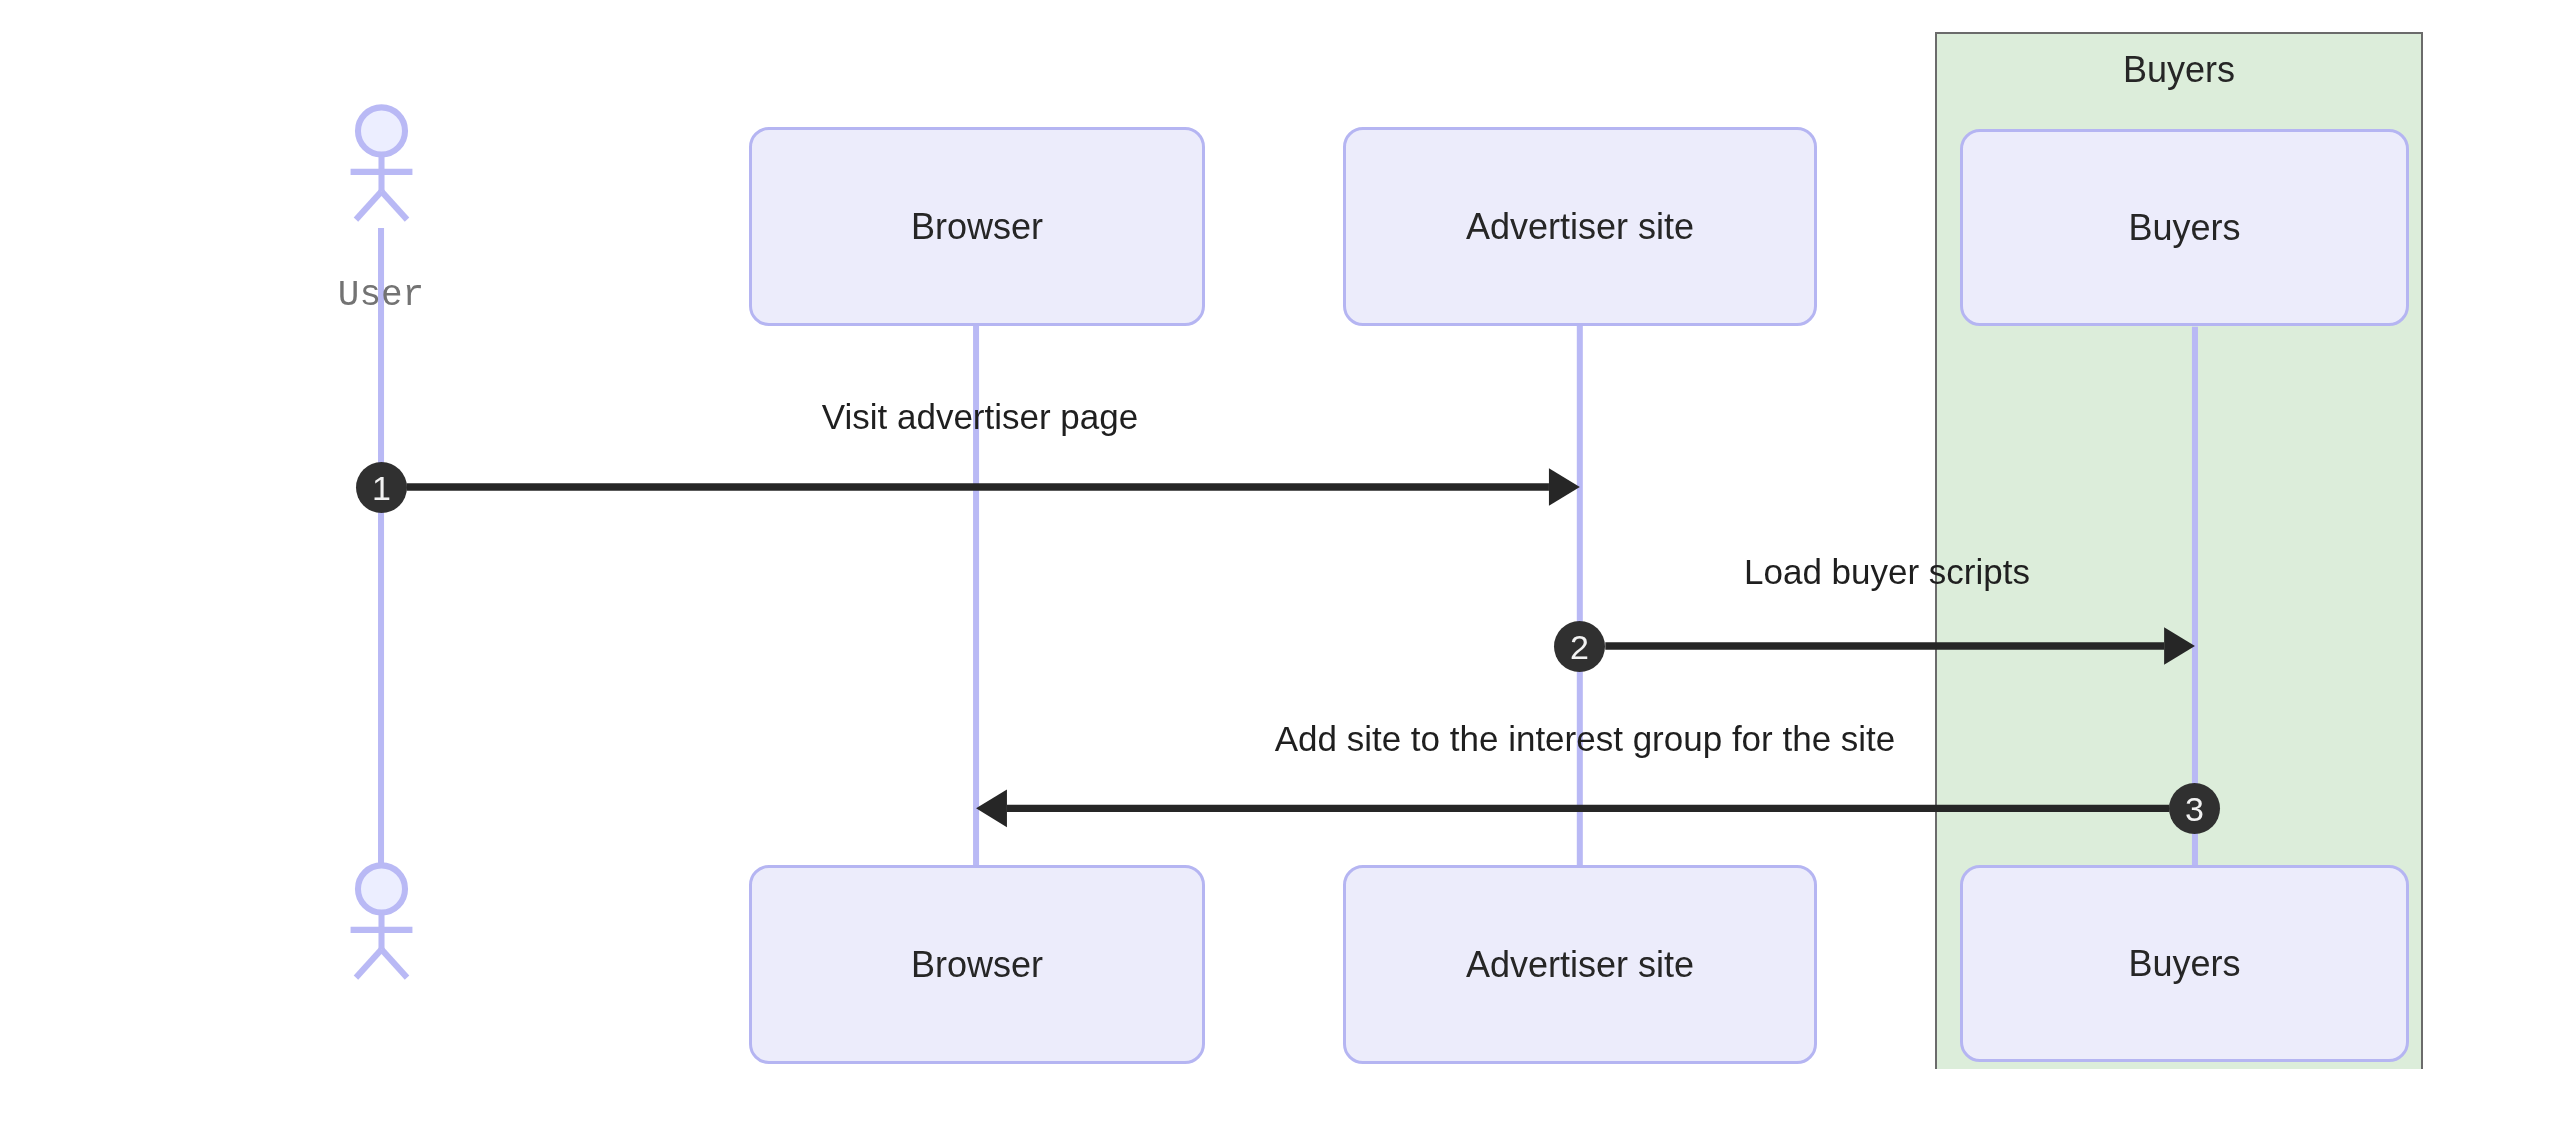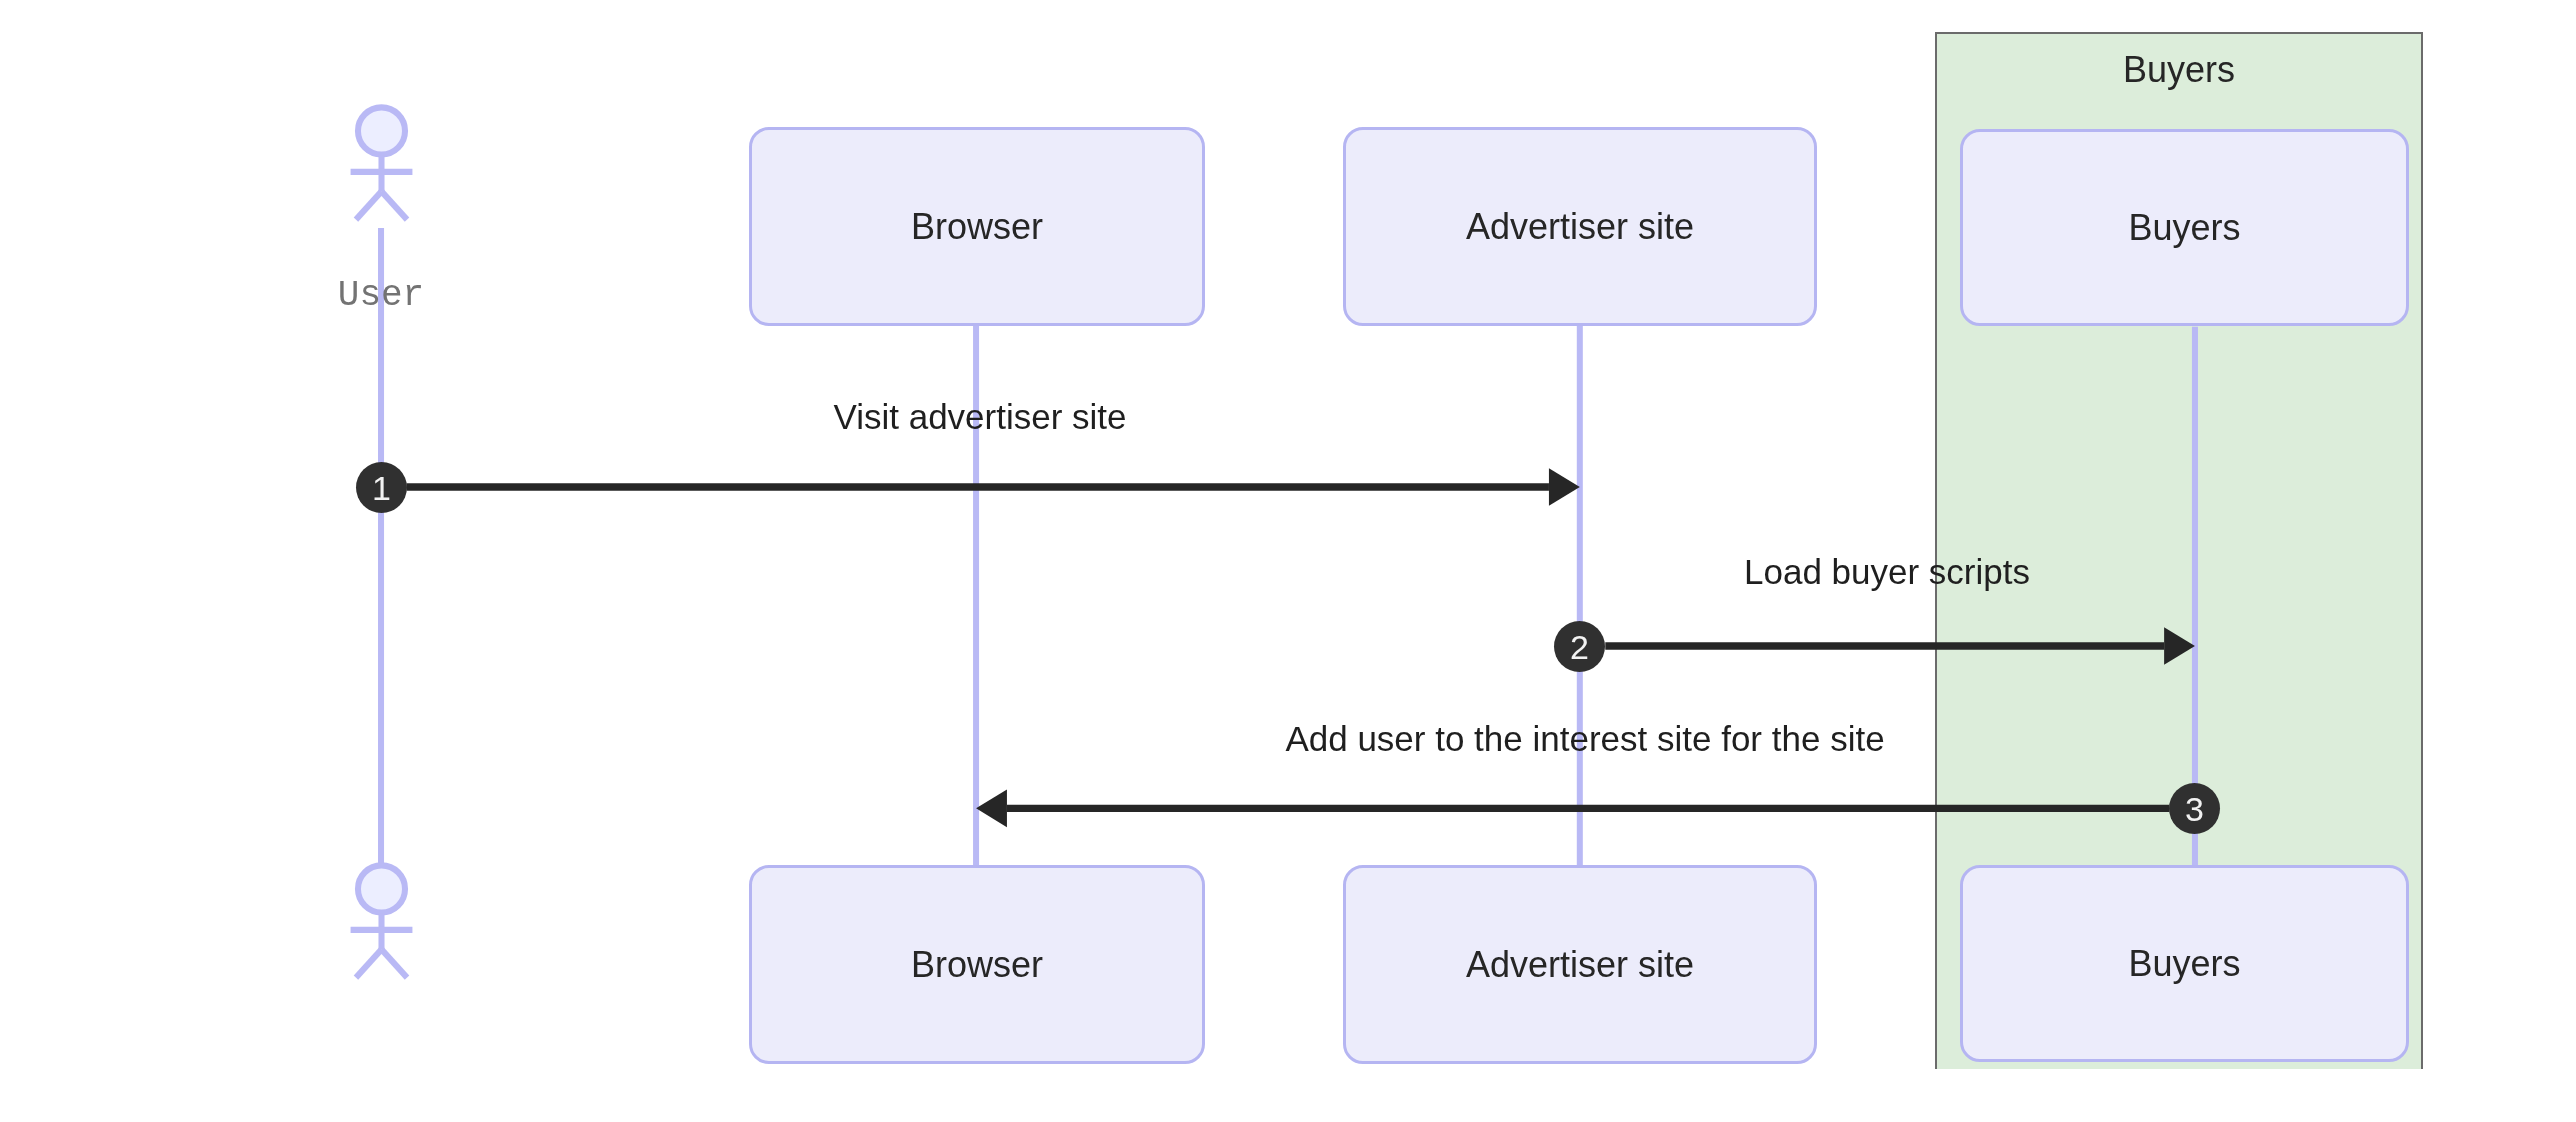--- a/index.html
+++ b/index.html
@@ -155,22 +155,22 @@
 
   <svg class="canvas-svg" id="arrows-svg" viewBox="0 0 3840 1674" width="2576" height="1123">
       <line x1="606" y1="726" x2="2309" y2="726" stroke="#262626" stroke-width="11"></line>
       <polygon points="2355,726 2309,698 2309,754" fill="#262626"></polygon>
       <line x1="2393" y1="963" x2="3226" y2="963" stroke="#262626" stroke-width="11"></line>
       <polygon points="3272,963 3226,935 3226,991" fill="#262626"></polygon>
       <line x1="3234" y1="1205" x2="1501" y2="1205" stroke="#262626" stroke-width="11"></line>
       <polygon points="1455,1205 1501,1177 1501,1233" fill="#262626"></polygon>
     </svg>
 
-  <div class="msg-label" id="msg-label-0" style="left: 376px; top: 399px; width: 1208px;">Visit advertiser site</div>
+  <div class="msg-label" id="msg-label-0" style="left: 376px; top: 399px; width: 1208px;">Visit advertiser page</div>
   <div class="msg-label" id="msg-label-1" style="left: 1283px; top: 554px; width: 1208px;">Load buyer scripts</div>
-  <div class="msg-label" id="msg-label-2" style="left: 981px; top: 721px; width: 1208px;">Add user to the interest site for the site</div>
+  <div class="msg-label" id="msg-label-2" style="left: 981px; top: 721px; width: 1208px;">Add site to the interest group for the site</div>
 
   <div class="seq-badge" id="seq-badge-0" style="left: 356px; top: 462px; background: rgb(48, 48, 48); color: rgb(242, 242, 242);">1</div>
   <div class="seq-badge" id="seq-badge-1" style="left: 1554px; top: 621px; background: rgb(48, 48, 48); color: rgb(242, 242, 242);">2</div>
   <div class="seq-badge" id="seq-badge-2" style="left: 2169px; top: 783px; background: rgb(48, 48, 48); color: rgb(242, 242, 242);">3</div>
 
 </div>
 
 
 </body></html>

